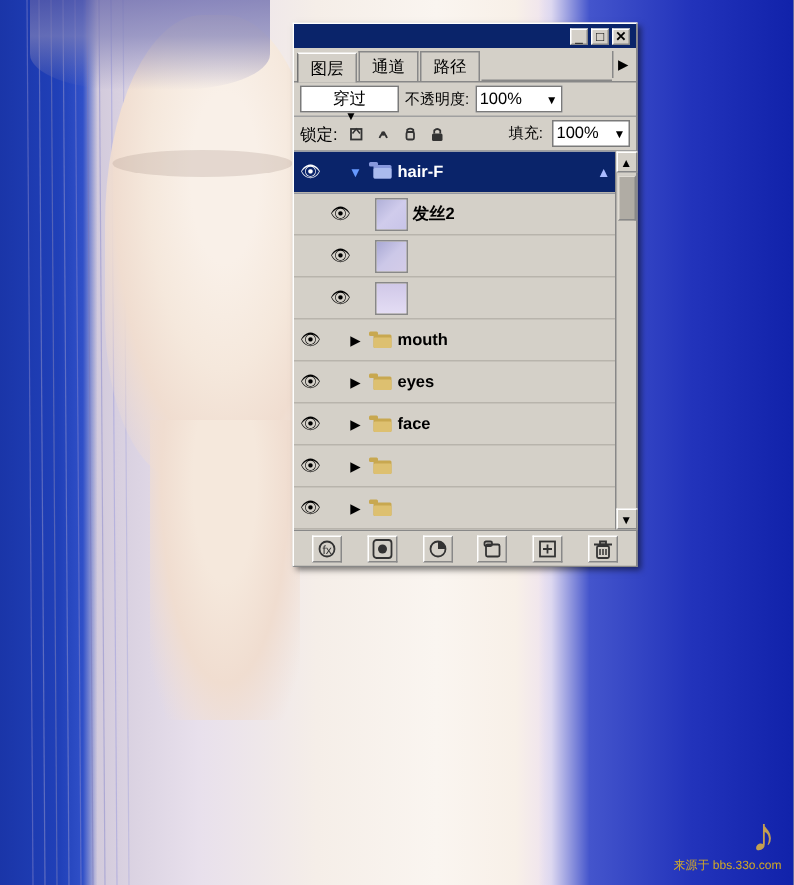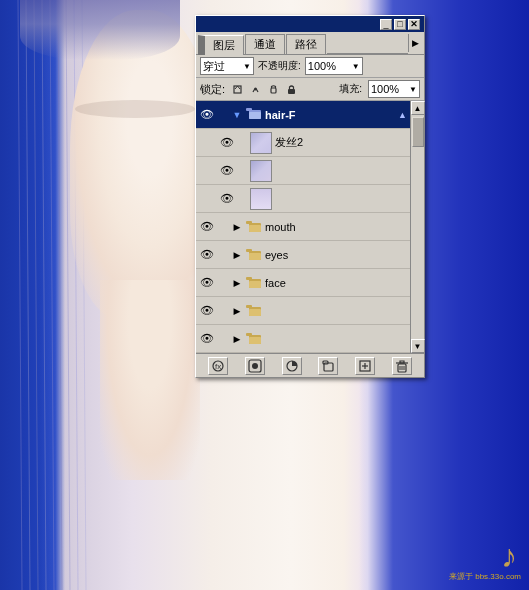--- a/index.html
+++ b/index.html
@@ -74,21 +74,21 @@
       cursor: pointer;
       border: 1px solid #888;
       border-bottom: none;
       background: #d4d0c8;
       margin-right: 1px;
     }
 
     .panel-tab.active {
       background: #d4d0c8;
       border-top: 1px solid #fff;
-      border-left: 7px solid #737373;
+      border-left: 1px solid #737373;
       border-right: 1px solid #888;
       position: relative;
       top: 1px;
       z-index: 1;
     }
 
     
     .panel-controls {
       padding: 2px 4px;
       display: flex;
@@ -103,21 +103,22 @@
       border: 1px solid #7a7a7a;
       font-size: 11px;
       padding: 0 2px;
       display: flex;
       align-items: center;
       justify-content: space-between;
       cursor: pointer;
     }
 
     .select-mode {
-      width: 54px;
+      width: 66px;
+      flex-direction: column;
     }
 
     .select-opacity {
       width: 58px;
     }
 
     .select-arrow {
       font-size: 8px;
       margin-left: 2px;
     }
@@ -230,20 +231,21 @@
     .layer-thumb-hair2 {
       background: linear-gradient(135deg, #a0a0d8 0%, #c0c0e8 50%, #d0c8e0 80%);
     }
 
     .layer-name {
       font-size: 11px;
       white-space: nowrap;
       overflow: hidden;
       text-overflow: ellipsis;
       flex: 1;
+      font-weight: bold;
     }
 
     
     .panel-toolbar {
       display: flex;
       align-items: center;
       justify-content: space-around;
       padding: 3px 4px;
       border-top: 1px solid #888;
       background: #d4d0c8;

